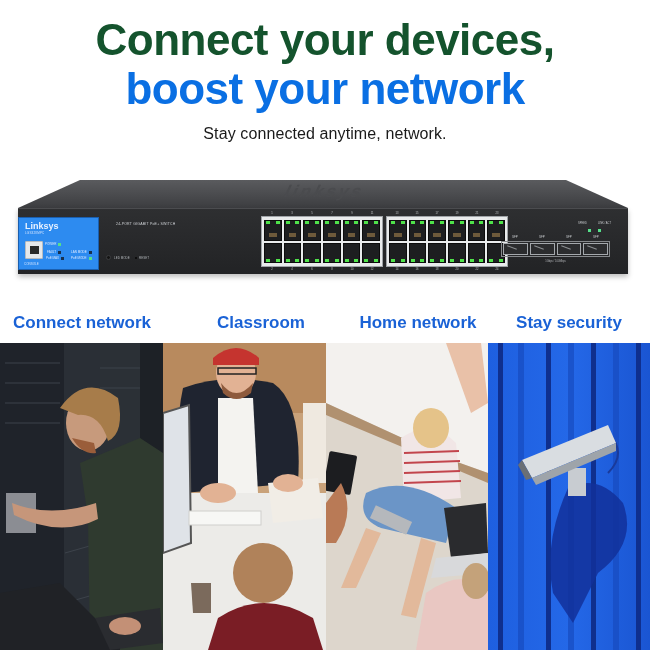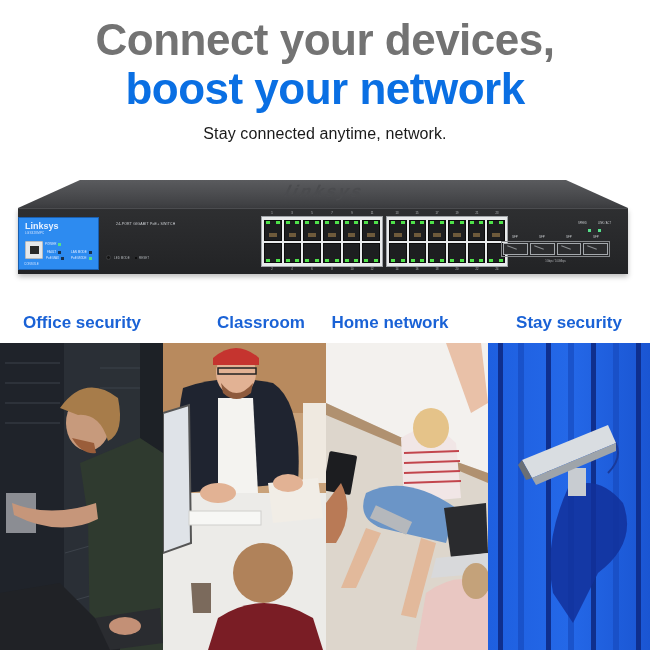--- a/index.html
+++ b/index.html
@@ -3,21 +3,21 @@
 <meta charset="utf-8">
 <style>
   * { margin: 0; padding: 0; box-sizing: border-box; }
   html, body { width: 650px; height: 650px; background: #ffffff; overflow: hidden; }
   body { font-family: "Liberation Sans", sans-serif; position: relative; }
 
   .headline {
     position: absolute; left: 0; width: 650px; text-align: center;
     font-weight: 700; font-size: 44px; letter-spacing: -0.5px; line-height: 1;
   }
-  .headline.l1 { top: 18px; color: #737373; }
+  .headline.l1 { top: 18px; color: #14532d; }
   .headline.l2 { top: 67px; color: #0a6fe3; }
   .subhead {
     position: absolute; top: 125px; left: 0; width: 650px; text-align: center;
     font-size: 16px; color: #1a1a1a; letter-spacing: 0.1px;
   }
 
   
   .switch { position: absolute; left: 18px; top: 178px; width: 610px; height: 98px; }
   .switch-top {
     position: absolute; left: 0; top: 0; width: 610px; height: 32px;
@@ -248,23 +248,23 @@
     <div class="sfp-block">
       <div class="sfp"></div>
       <div class="sfp"></div>
       <div class="sfp"></div>
       <div class="sfp"></div>
     </div>
     <div class="sfp-speed">1Gbps / 100Mbps</div>
   </div>
 </div>
 
-<div class="use-label" style="left:2px;width:160px">Office security</div>
+<div class="use-label" style="left:2px;width:160px">Connect network</div>
 <div class="use-label" style="left:181px;width:160px">Classroom</div>
-<div class="use-label" style="left:310px;width:160px">Home network</div>
+<div class="use-label" style="left:338px;width:160px">Home network</div>
 <div class="use-label" style="left:488px;width:162px">Stay security</div>
 
 <div class="photo p1">
   <svg width="163" height="307" viewBox="0 0 163 307">
     <rect width="163" height="307" fill="#15181d"></rect>
     <rect x="0" y="0" width="64" height="307" fill="#1f232a"></rect>
     <rect x="64" y="0" width="36" height="307" fill="#2a2f36"></rect>
     <rect x="100" y="0" width="40" height="307" fill="#2b3036"></rect>
     <rect x="140" y="0" width="23" height="307" fill="#1d2126"></rect>
     <g stroke="#3d434b" stroke-width="1">

